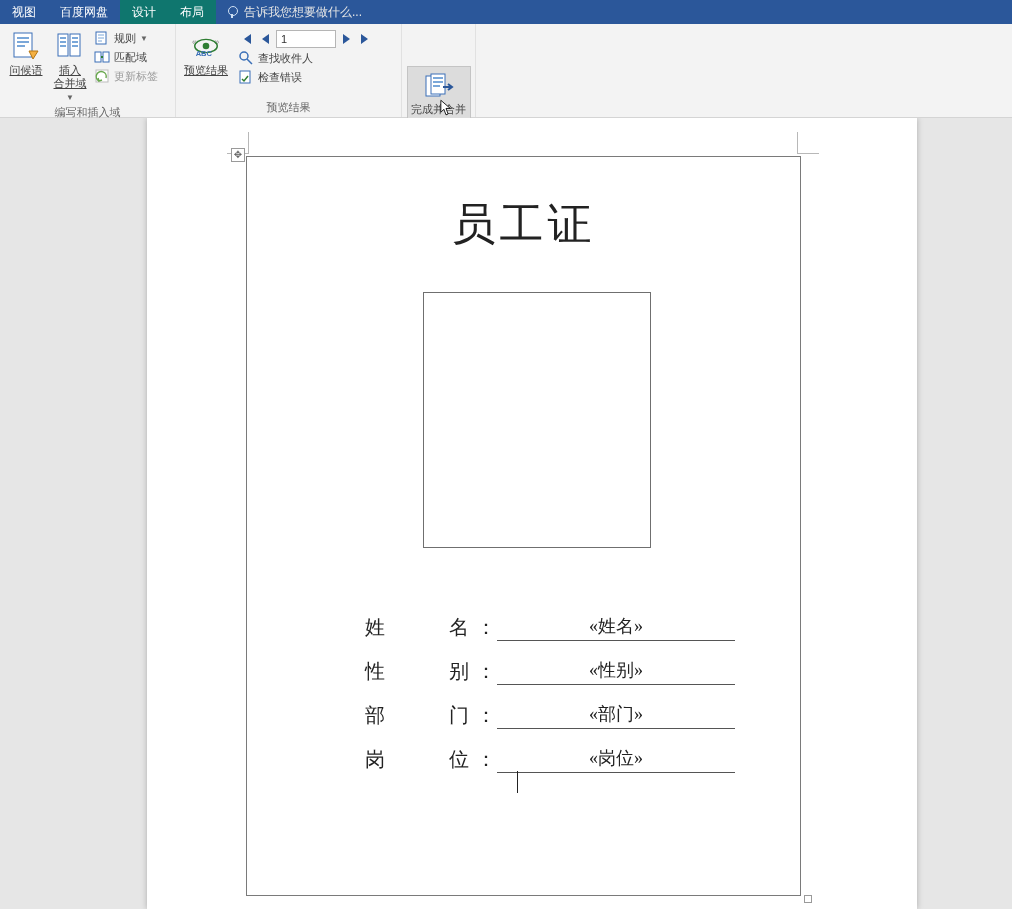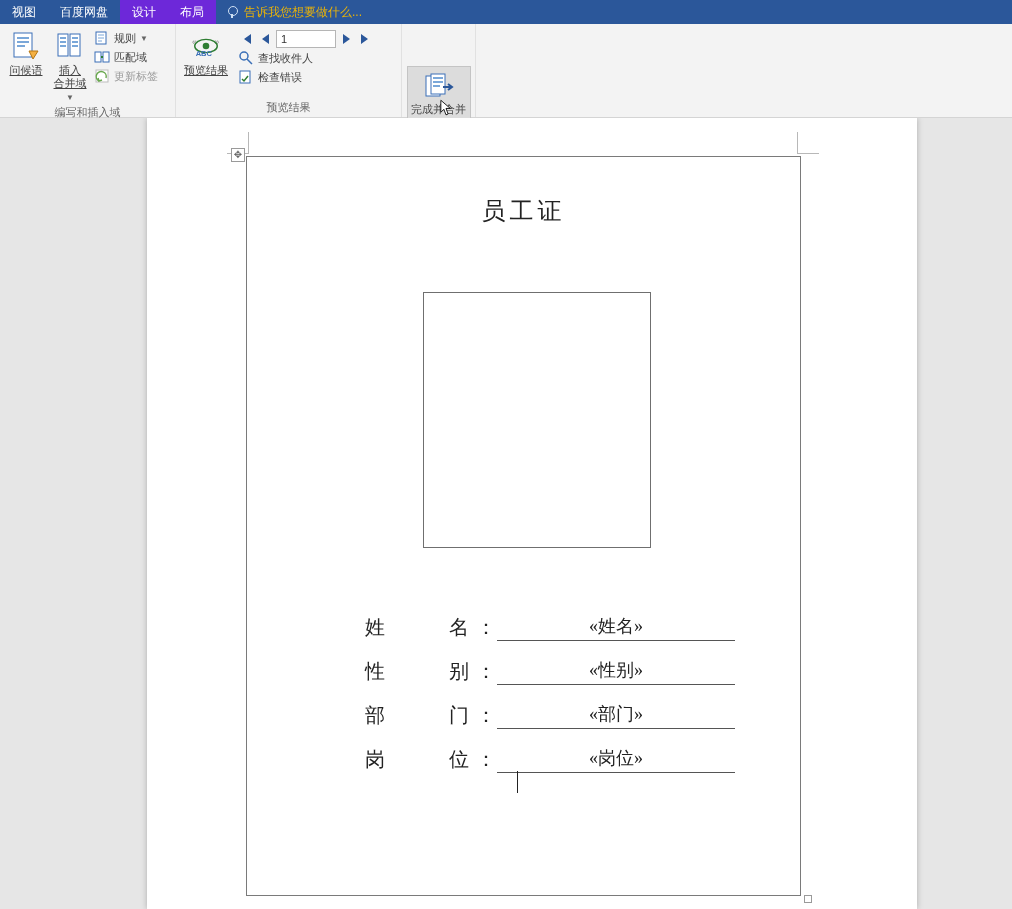--- a/index.html
+++ b/index.html
@@ -6,24 +6,24 @@
   html, body { width: 1012px; height: 909px; font-family: "Microsoft YaHei", "Segoe UI", sans-serif; background: #e6e6e6; overflow: hidden; }
 
   
   .tabs {
     display: flex; align-items: stretch; height: 24px;
     background: #2b579a; color: #fff; font-size: 12px;
   }
   .tabs .tab {
     padding: 4px 12px 3px; cursor: default; white-space: nowrap;
   }
-  .tabs .tab.dark { background: #6d28d9; }
+  .tabs .tab.dark { background: #0f766e; }
   .tabs .tell-me {
     display: flex; align-items: center; gap: 6px; padding: 0 10px;
-    color: #eab308; font-size: 12px; flex: 1;
+    color: #e5e5e5; font-size: 12px; flex: 1;
   }
   .tabs .bulb {
     width: 12px; height: 12px; display: inline-block; position: relative;
   }
   .tabs .bulb::before {
     content: ""; position: absolute; left: 2px; top: 0; width: 8px; height: 8px;
     border: 1px solid #cfe0f4; border-radius: 50%;
   }
   .tabs .bulb::after {
     content: ""; position: absolute; left: 5px; top: 8px; width: 2px; height: 4px;
@@ -90,21 +90,21 @@
   .anchor {
     position:absolute; left:84px; top:30px; width:14px; height:14px;
     border:1px solid #9a9a9a; background:#fff; font-size:10px; line-height:12px; text-align:center; color:#666;
   }
 
   .card {
     position:absolute; left:99px; top:38px; width:555px; height:740px;
     border:1px solid #7a7a7a; background:#fff;
   }
   .card-title {
-    text-align:center; font-size:24px; font-family: "SimSun","宋体",serif;
+    text-align:center; font-size:44px; font-family: "SimSun","宋体",serif;
     font-weight:400; letter-spacing:4px; margin-top:38px; color:#222;
   }
   .photo {
     position:absolute; left:176px; top:135px; width:228px; height:256px;
     border:1px solid #6f6f6f;
   }
   .fields {
     position:absolute; left:118px; top:440px; width:370px;
     font-family:"SimSun","宋体",serif; font-size:20px; color:#222;
   }

